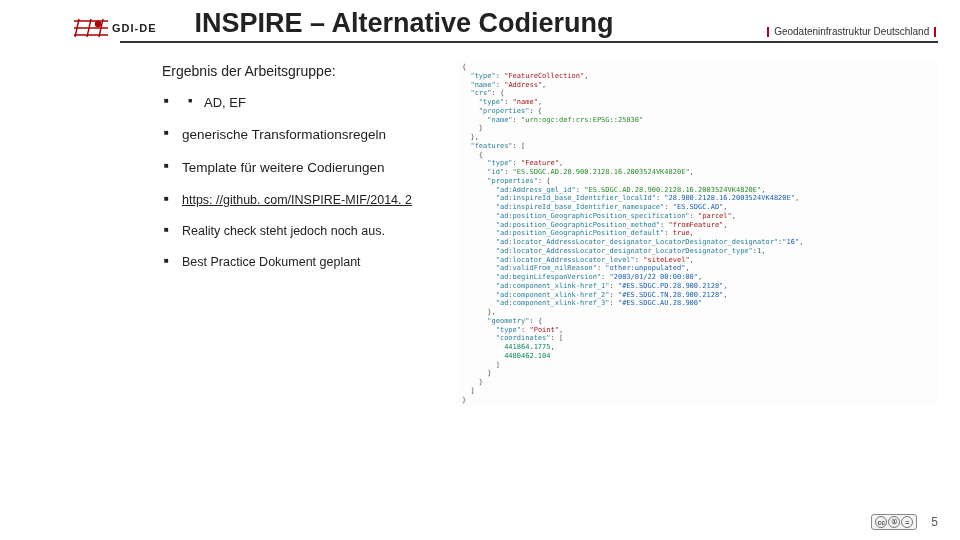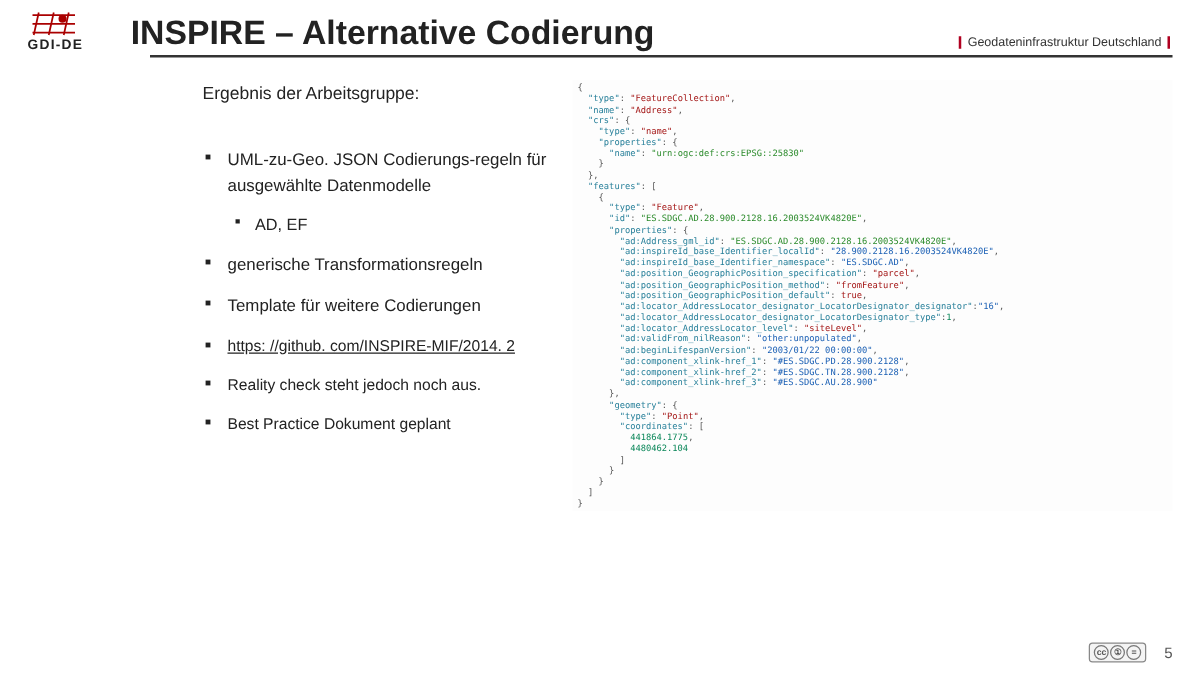--- a/index.html
+++ b/index.html
@@ -8,22 +8,22 @@
     font-family: Arial, Helvetica, sans-serif;
     background: #fff; color: #222;
     position: relative; overflow: hidden;
   }
   .header {
     display: flex; align-items: flex-end;
     padding: 8px 22px 0 22px;
     position: relative;
   }
   .logo {
-    display: flex; flex-direction: column; align-items: flex-start;
-    margin-right: 14px; padding-bottom: 4px;
+    display: flex; flex-direction: row; align-items: center;
+    margin-right: 14px; padding-bottom: 4px; margin-left: 48px;
   }
   .logo-mark { width: 42px; height: 22px; position: relative; }
   .logo-mark svg { width: 42px; height: 22px; display: block; }
   .logo-text { font-size: 11px; font-weight: bold; letter-spacing: 1px; }
   .title {
     font-size: 27px; font-weight: bold;
     padding-bottom: 4px;
     flex: 1;
     margin-left: 24px;
   }
@@ -41,21 +41,21 @@
   }
   .content {
     display: flex;
     padding: 18px 22px 0 22px;
     gap: 6px;
   }
   .left {
     width: 430px;
     font-size: 13.5px; line-height: 1.55;
   }
-  .intro { margin: 0 0 32px 140px; font-size: 14px; }
+  .intro { margin: 0 0 2px 140px; font-size: 14px; }
   ul.main { list-style: none; margin-left: 160px; }
   ul.main > li { position: relative; padding-left: 0; margin-bottom: 12px; }
   ul.main > li::before {
     content: "■"; position: absolute; left: -18px; top: 2px;
     font-size: 8px; color: #222;
   }
   ul.sub { list-style: none; margin: 10px 0 12px 22px; }
   ul.sub > li { position: relative; padding-left: 0; font-size: 13px; }
   ul.sub > li::before {
     content: "■"; position: absolute; left: -16px; top: 3px;
@@ -119,21 +119,20 @@
     <span class="sub-bar-right"></span>
   </div>
   <div class="rule"></div>
 </div>
 
 <div class="content">
   <div class="left">
     <p class="intro">Ergebnis der Arbeitsgruppe:</p>
     <ul class="main">
       <li>
-        <span>UML-zu-Geo. JSON Codierungs-regeln für ausgewählte Datenmodelle</span>
         <ul class="sub">
           <li>AD, EF</li>
         </ul>
       </li>
       <li>generische Transformationsregeln</li>
       <li>Template für weitere Codierungen</li>
     </ul>
     <ul class="main small">
       <li>
         <a class="link">https: //github. com/INSPIRE-MIF/2014. 2</a>

